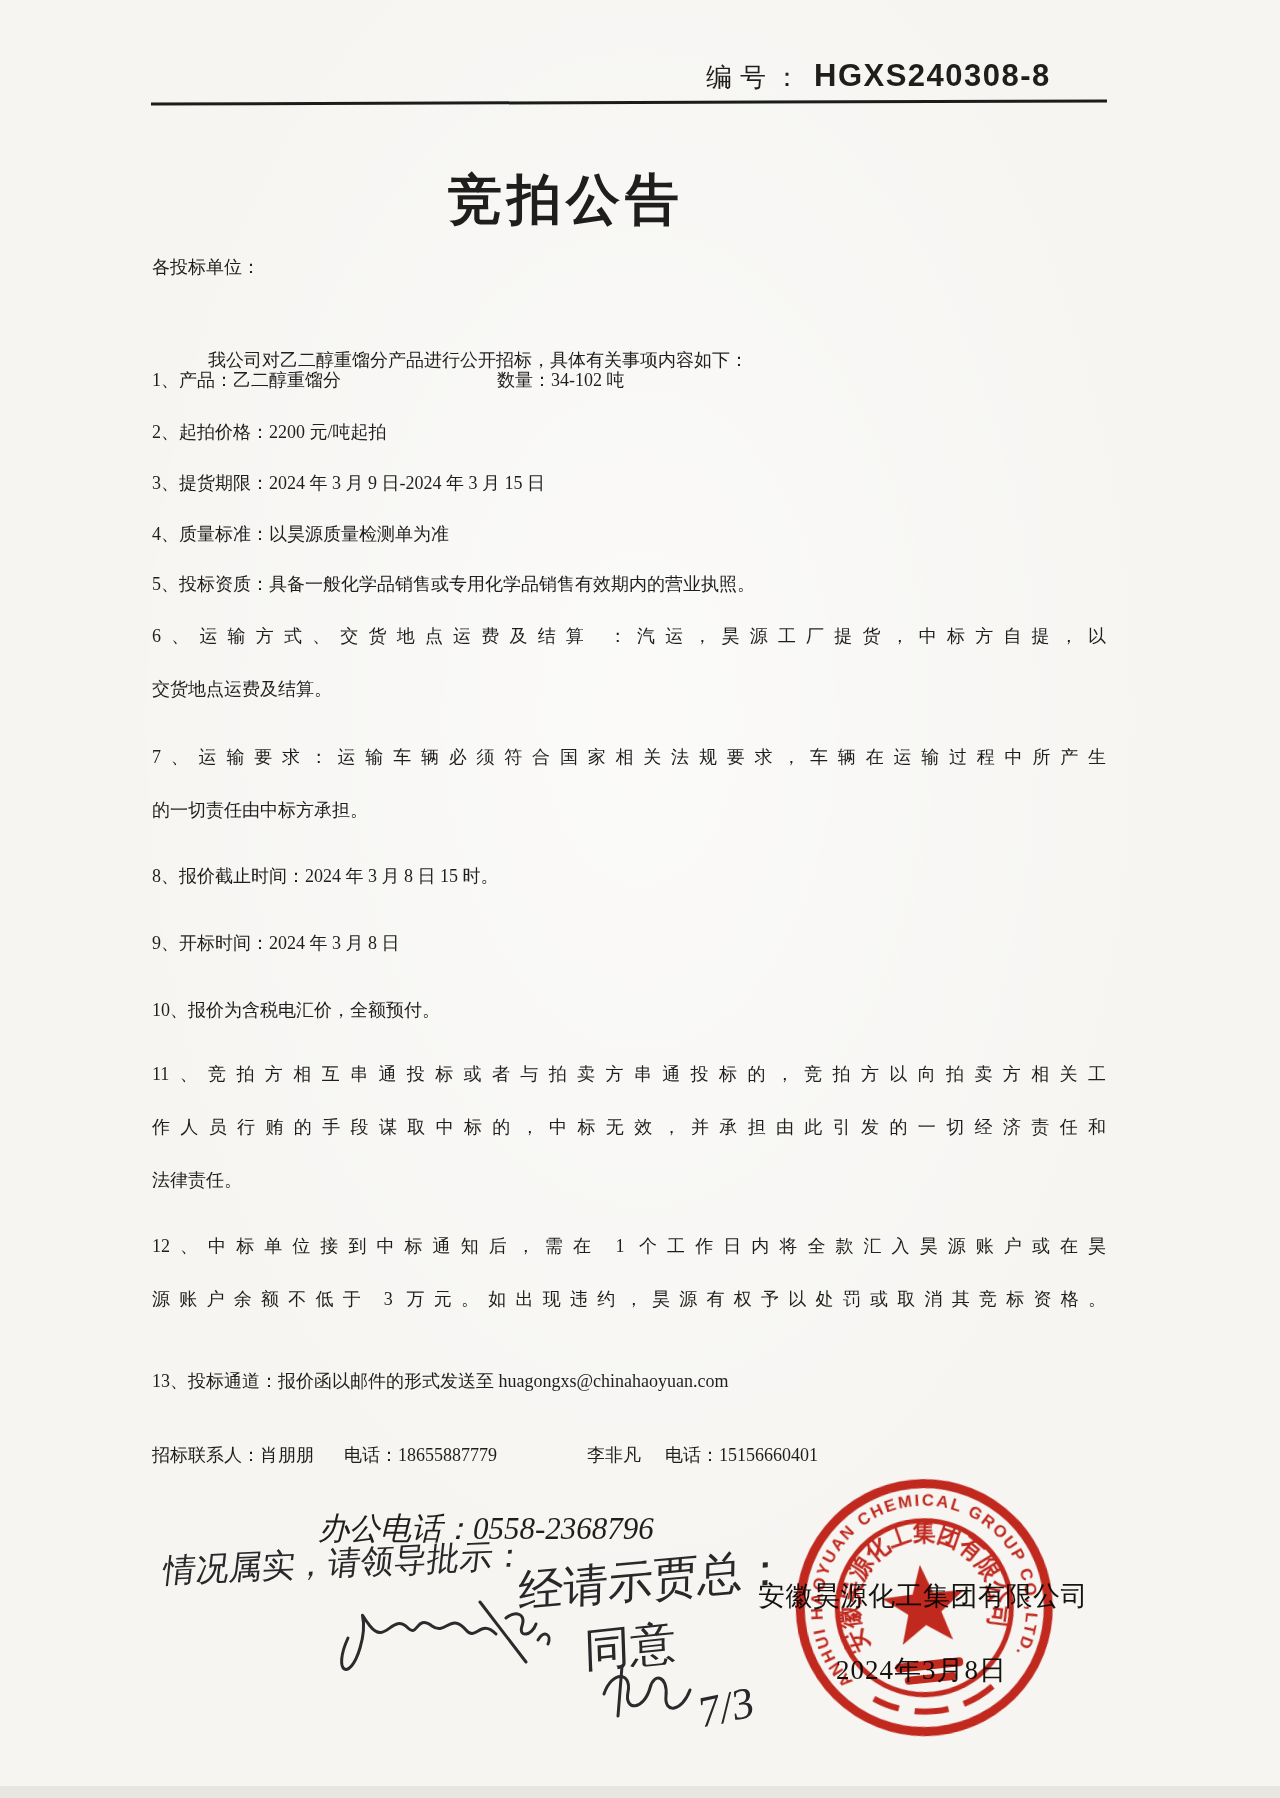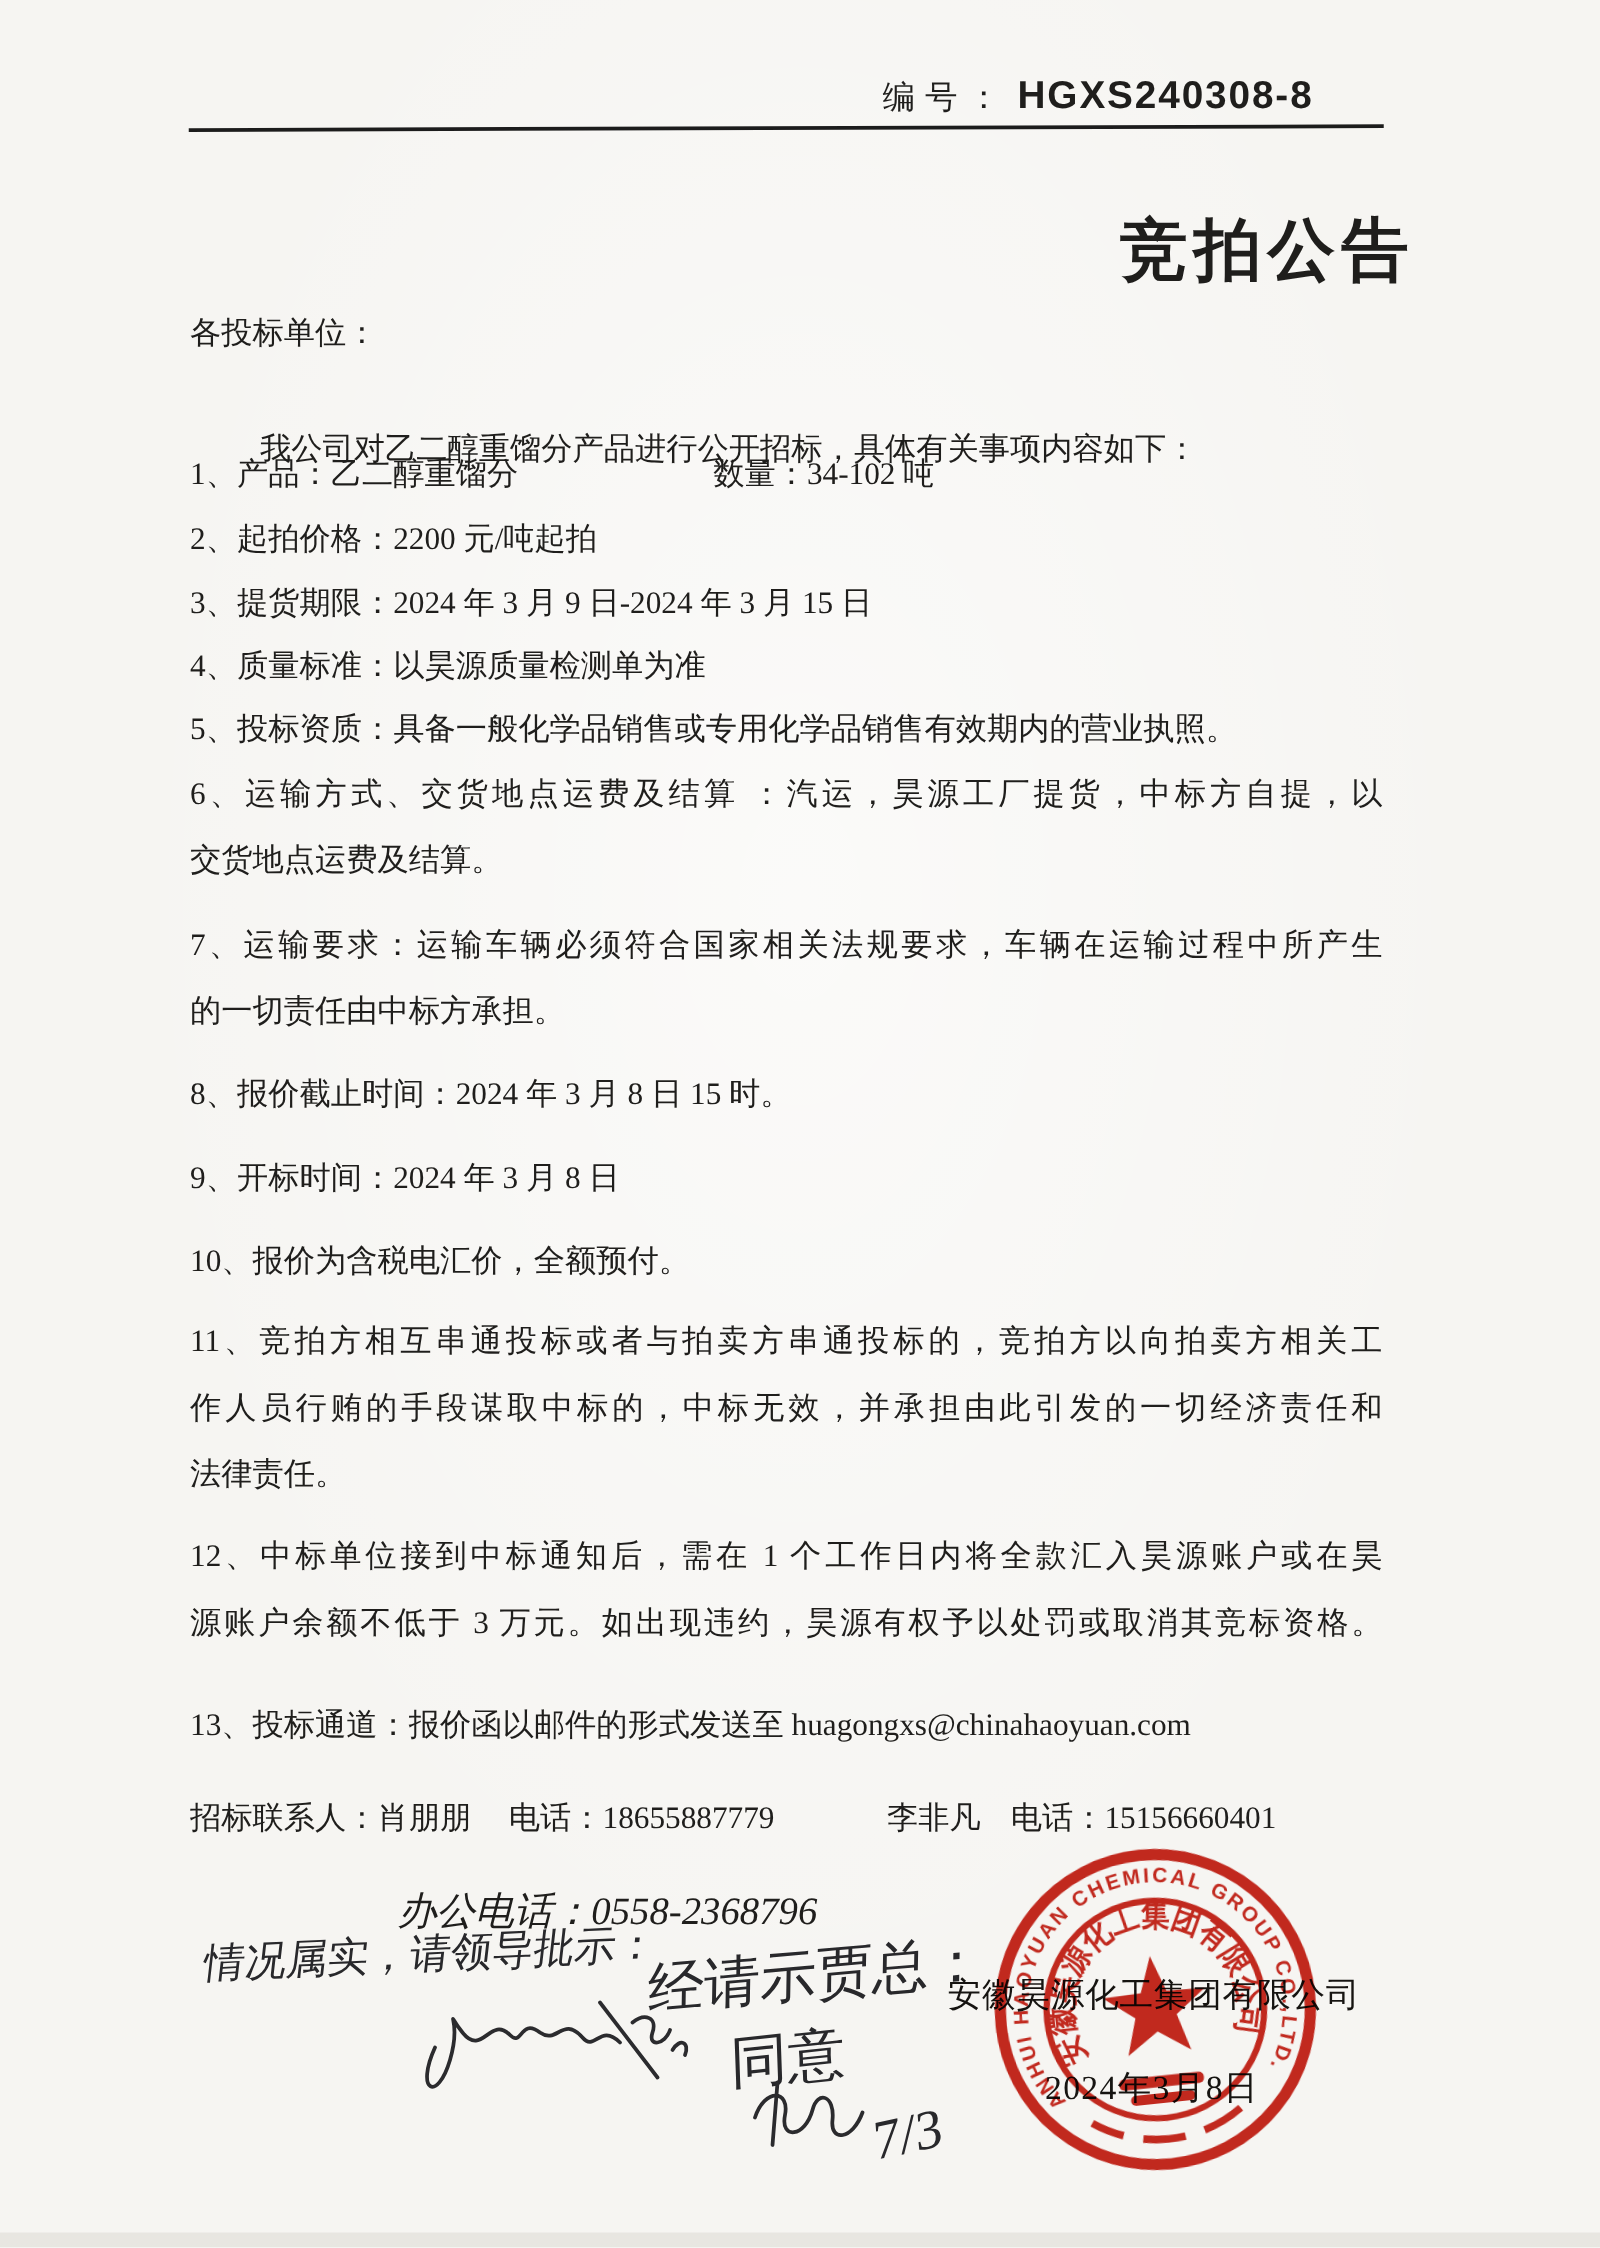--- a/index.html
+++ b/index.html
@@ -8,22 +8,22 @@
     background:#f6f5f2;
     font-family:"Liberation Serif","DejaVu Serif",serif;
     color:#1f1e1c;
   }
   .page-tint{position:absolute;inset:0;background:radial-gradient(ellipse at 50% 40%, rgba(255,255,255,.55) 0%, rgba(255,255,255,0) 60%);pointer-events:none;}
   .scan-edge{position:absolute;left:0;top:1786px;width:1280px;height:12px;background:#e8e6e1;}
   .ref-row{position:absolute;left:706px;top:58px;white-space:nowrap;}
   .ref-label{font-size:26px;letter-spacing:8px;}
   .ref-number{font-family:"Liberation Sans","DejaVu Sans",sans-serif;font-weight:700;font-size:31px;letter-spacing:1.5px;margin-left:6px;}
   .rule{position:absolute;left:151px;top:101px;width:956px;height:3px;background:#1c1c1c;transform:rotate(-0.18deg);}
-  .doc-title{position:absolute;left:0;top:164px;width:1132px;text-align:right;font-size:54px;font-weight:700;letter-spacing:5px;}
-  .ln{position:absolute;left:152px;width:954px;font-size:25px;line-height:34px;white-space:nowrap;}
+  .doc-title{position:absolute;left:0;top:164px;width:1132px;text-align:center;font-size:54px;font-weight:700;letter-spacing:5px;}
+  .ln{position:absolute;left:152px;width:954px;font-size:18px;line-height:34px;white-space:nowrap;}
   .ln.just{white-space:normal;text-align:justify;text-align-last:justify;}
   .indent{padding-left:56px;margin-top:32px;}
   .gap-qty{display:inline-block;margin-left:156px;}
   .c-gap1{margin-left:30px;}
   .c-gap2{margin-left:90px;}
   .c-gap3{margin-left:24px;}
   .office-line{position:absolute;left:318px;top:1508px;font-size:31px;white-space:nowrap;font-style:italic;}
   
   .hw{position:absolute;color:#28282b;white-space:nowrap;font-family:"Liberation Serif","DejaVu Serif",serif;}
   .hw-note-left{left:163px;top:1541px;font-size:33px;transform:rotate(-2.5deg) skewX(-9deg);}

